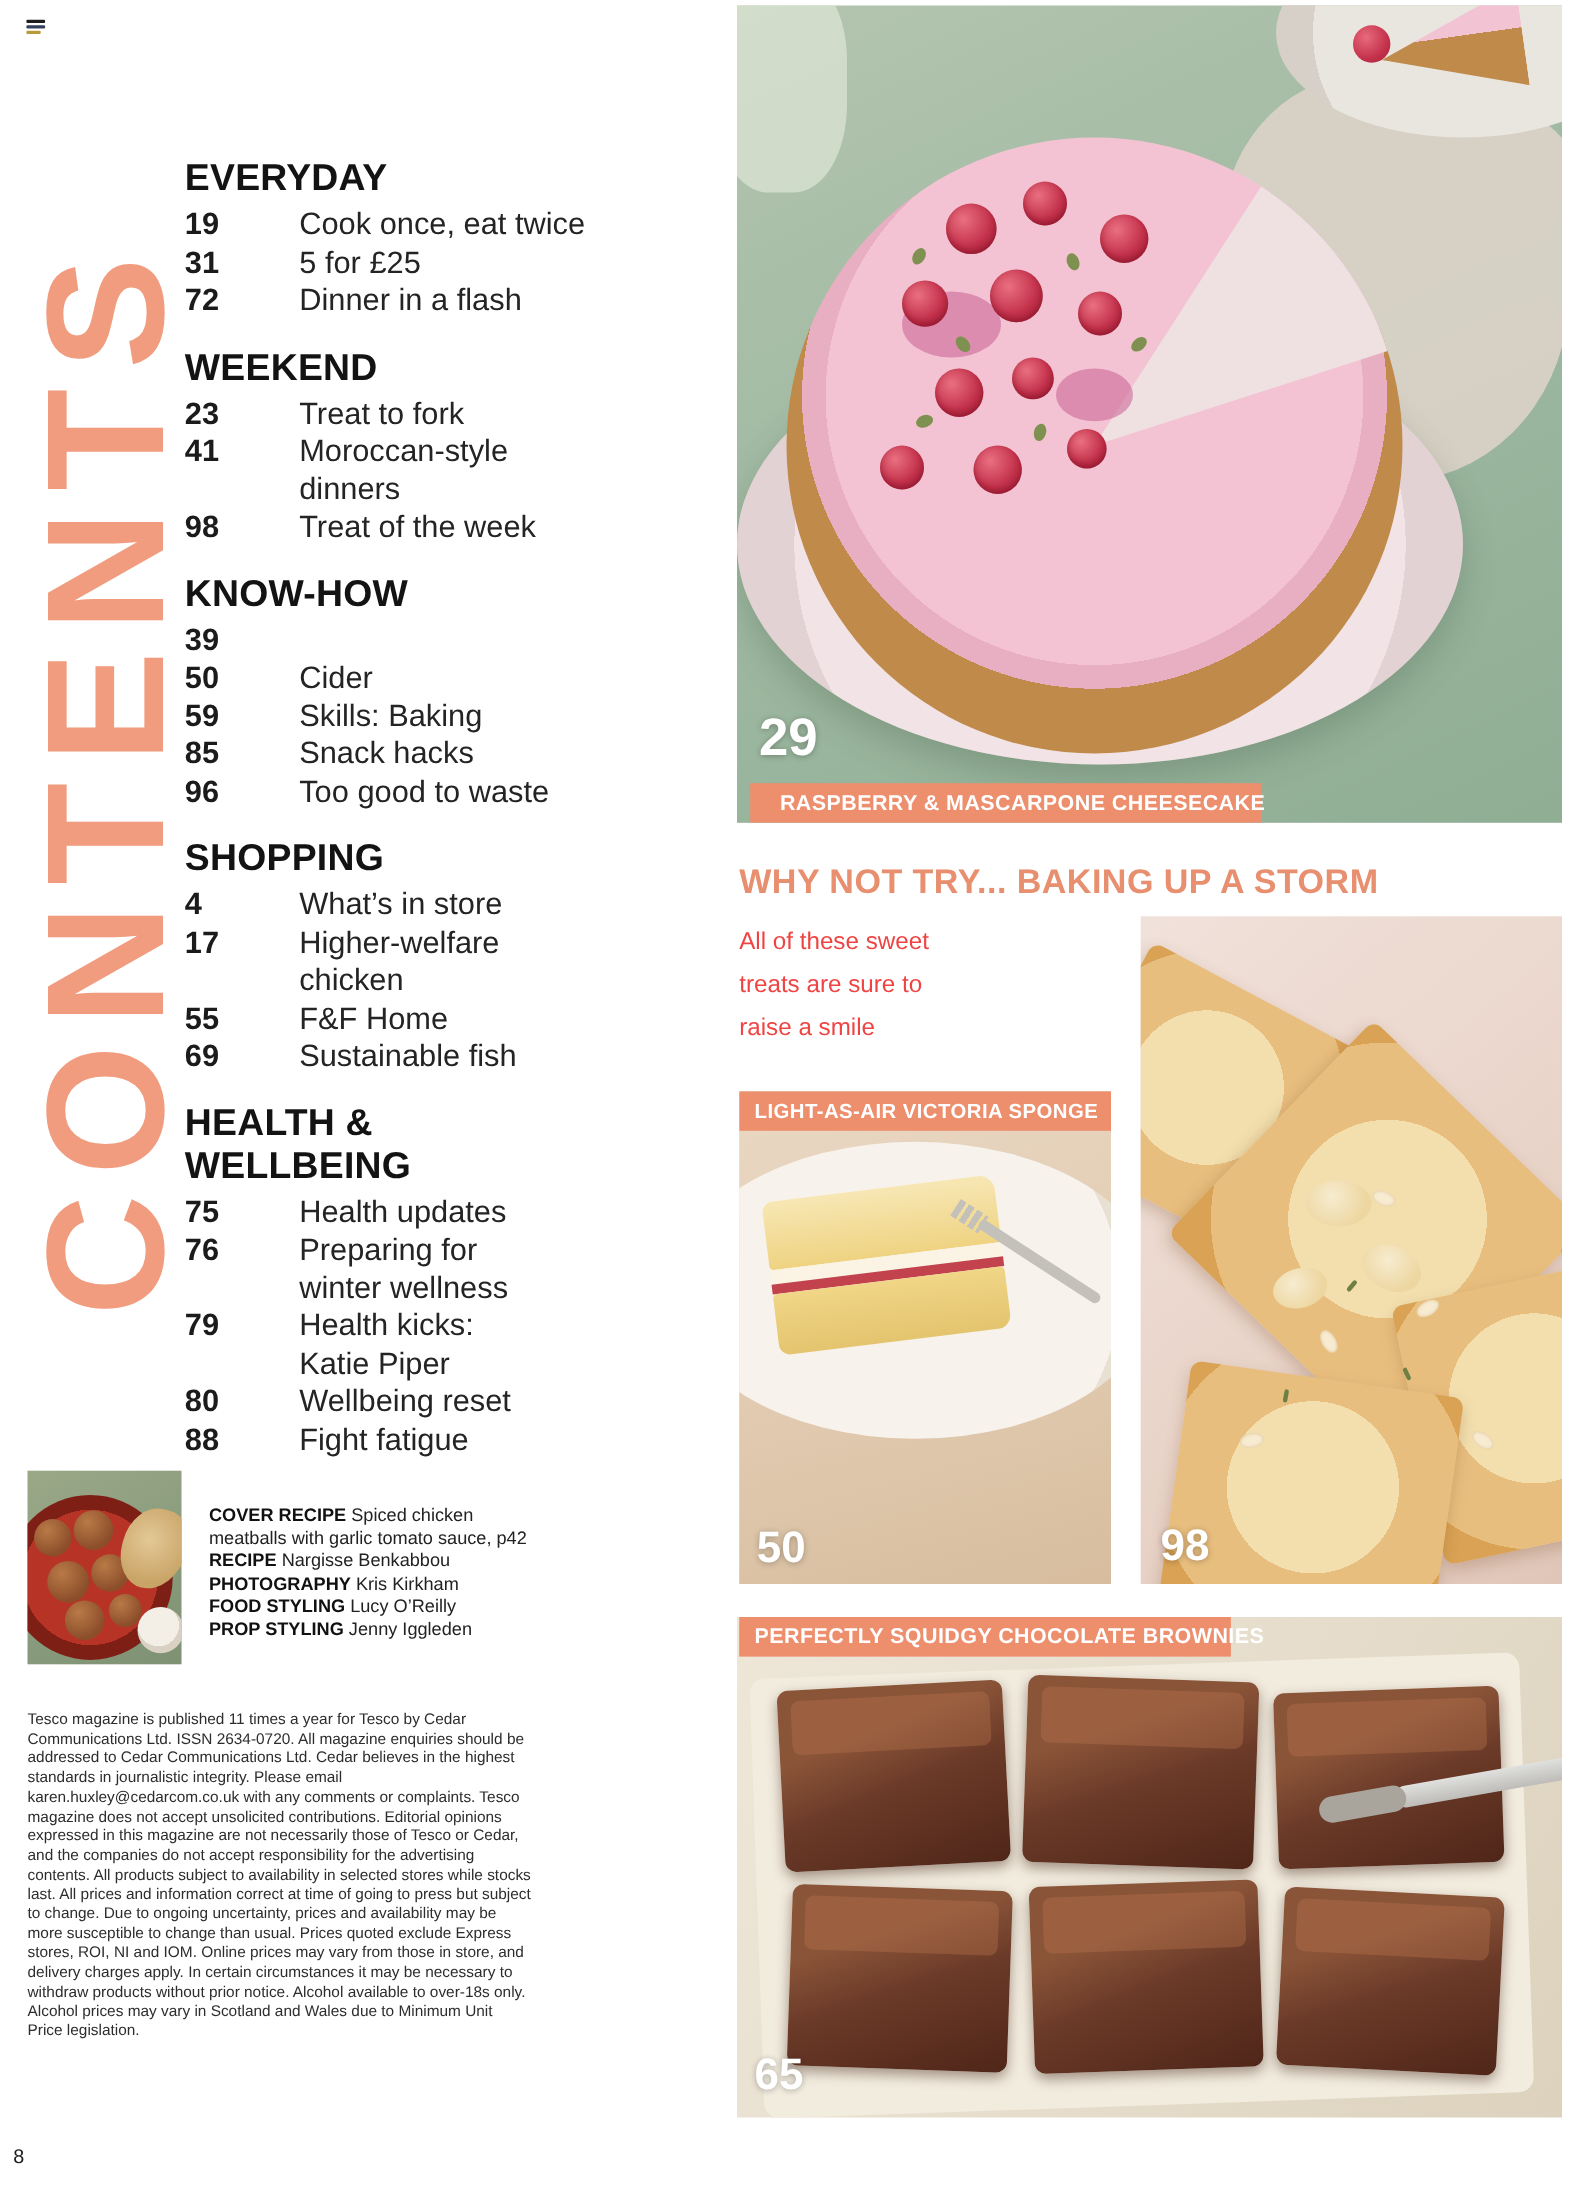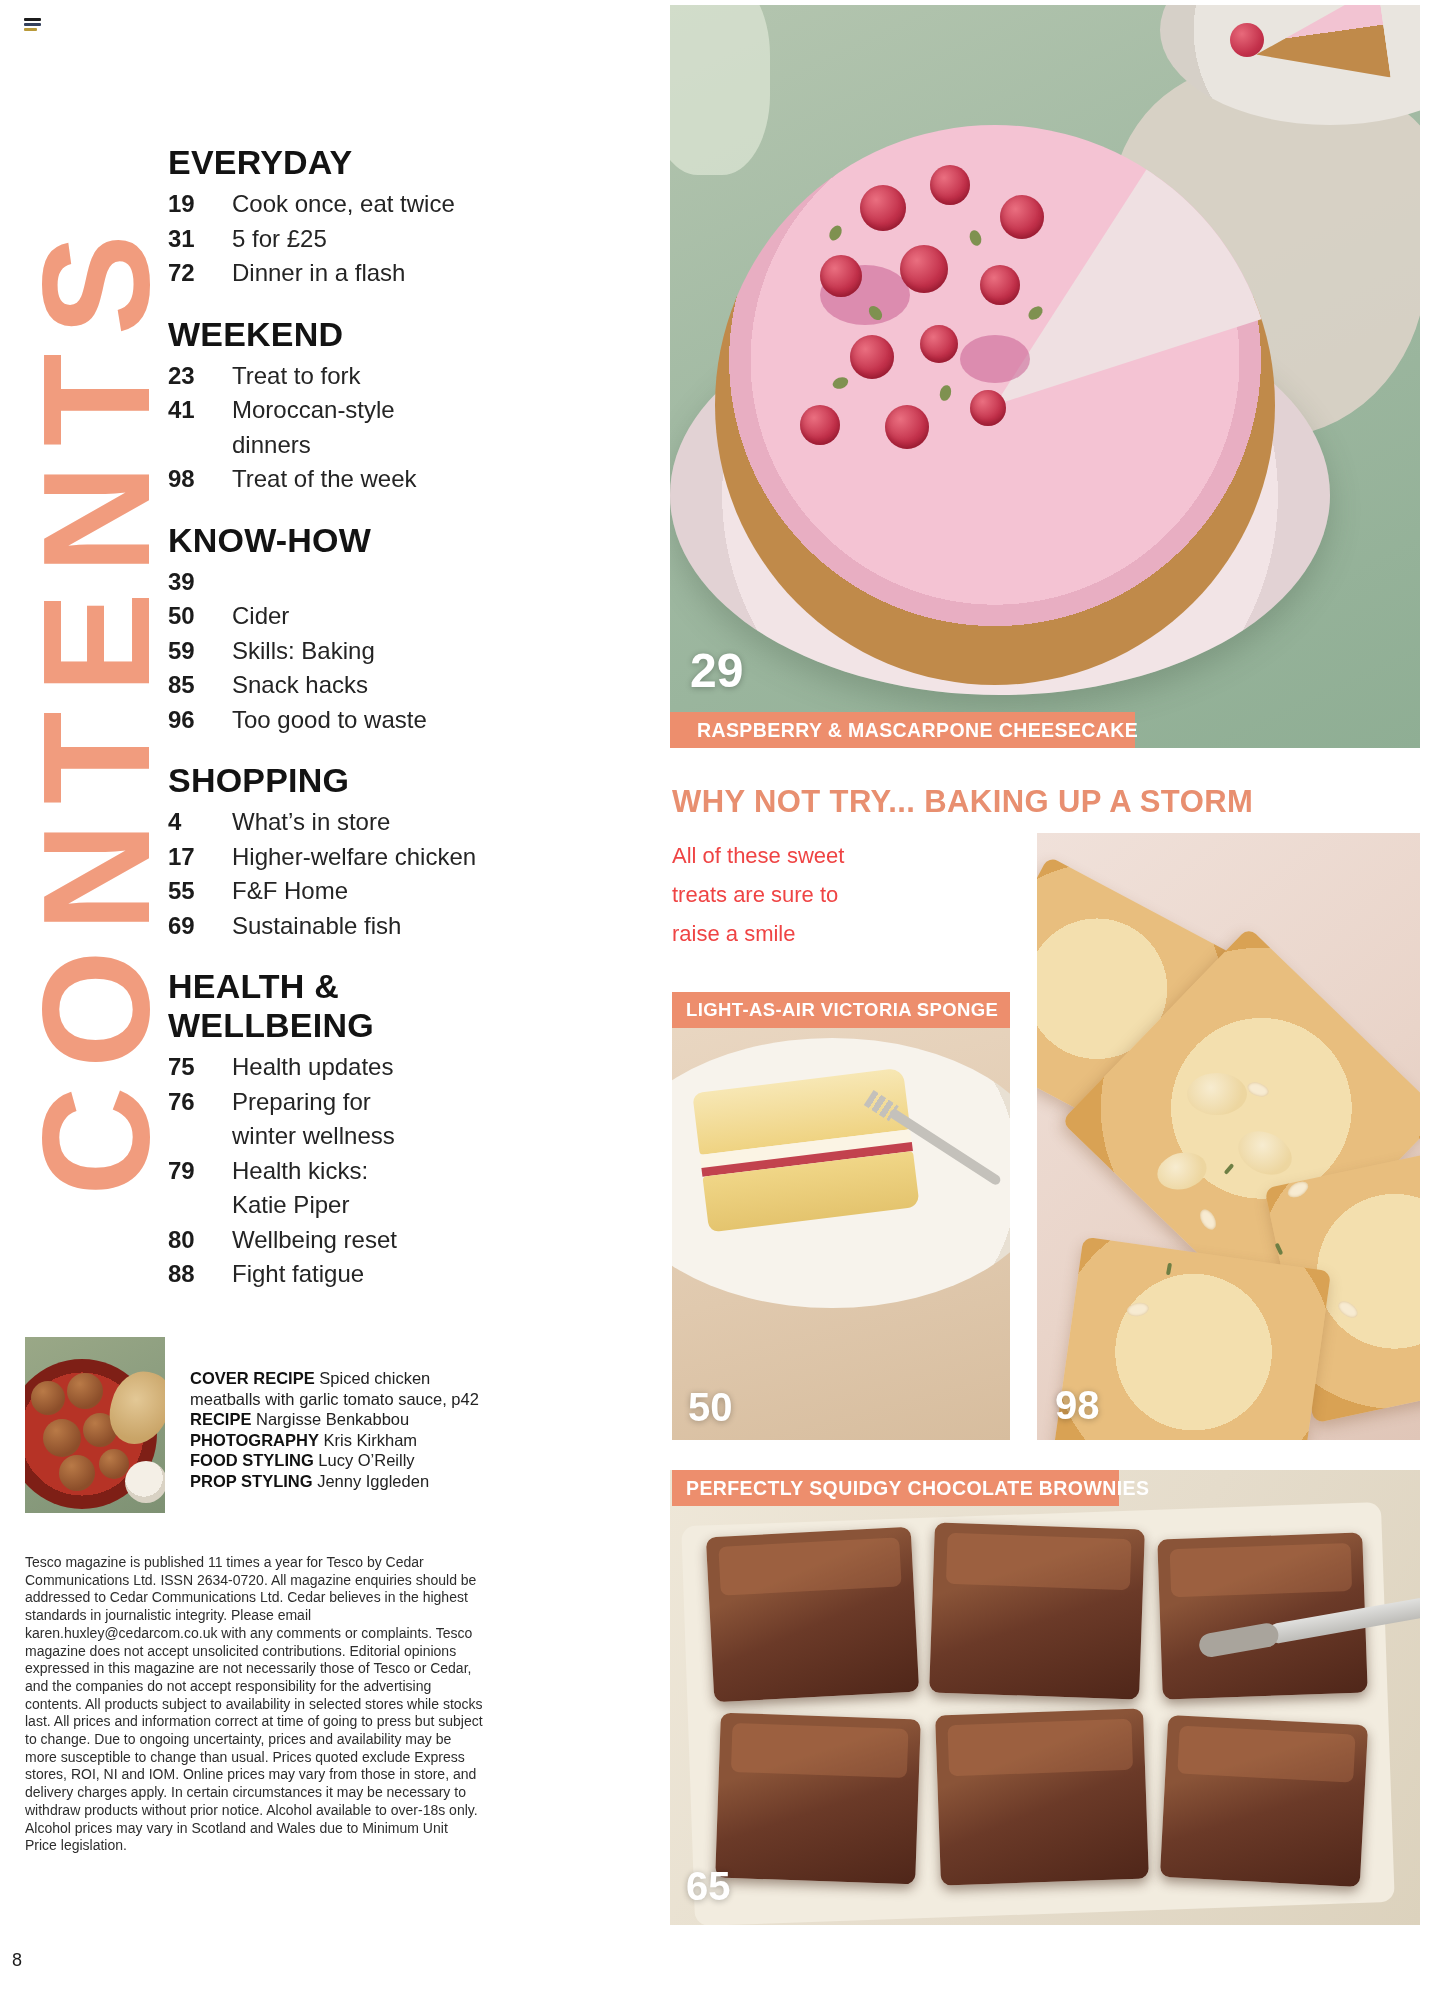--- a/index.html
+++ b/index.html
@@ -15,21 +15,21 @@
 
   
   .contents-word{position:absolute;left:20px;top:1196px;transform-origin:0 0;
     transform:rotate(-90deg);font-size:152px;font-weight:700;letter-spacing:18px;
     color:#f19c7e;white-space:nowrap;line-height:1;}
 
   
   .toc{position:absolute;left:168px;top:143px;width:364px;}
   .toc-section{margin-bottom:24px;}
   .toc-title{font-size:34px;font-weight:700;color:#131313;margin:0 0 5px 0;letter-spacing:.2px;}
-  .toc-row{display:grid;grid-template-columns:64px 1fr;font-size:24px;line-height:34.5px;}
+  .toc-row{display:grid;grid-template-columns:64px 1fr;font-size:28px;line-height:34.5px;gap:40px;}
   .toc-row .num{font-weight:700;color:#1b1b1b;}
   .toc-row .lbl{white-space:pre-line;color:#242424;}
 
   
   .cover-thumb{position:absolute;left:25px;top:1337px;width:140px;height:176px;overflow:hidden;
     background:linear-gradient(150deg,#9aa887,#8a9c7e 55%,#7e9173);}
   .cover-thumb .pan{position:absolute;left:-18px;top:22px;width:150px;height:150px;border-radius:50%;
     background:radial-gradient(circle at 50% 50%,#b63326 0 58%,#7e1f16 58% 72%,#343a36 72% 100%);}
   .cover-thumb .mb{position:absolute;border-radius:50%;
     background:radial-gradient(circle at 35% 30%,#b97a47,#8c4e2a 70%);}
@@ -284,21 +284,21 @@
     <div class="rasp" style="left:130px;top:400px;width:40px;height:40px;"></div>
     <div class="rasp" style="left:215px;top:400px;width:44px;height:44px;"></div>
     <div class="rasp" style="left:300px;top:385px;width:36px;height:36px;"></div>
     <div class="pist" style="left:160px;top:220px;transform:rotate(30deg);"></div>
     <div class="pist" style="left:300px;top:225px;transform:rotate(-20deg);"></div>
     <div class="pist" style="left:360px;top:300px;transform:rotate(50deg);"></div>
     <div class="pist" style="left:200px;top:300px;transform:rotate(-40deg);"></div>
     <div class="pist" style="left:270px;top:380px;transform:rotate(15deg);"></div>
     <div class="pist" style="left:165px;top:370px;transform:rotate(70deg);"></div>
     <div class="photo-num" style="left:20px;bottom:50px;font-size:48px;">29</div>
-    <div class="cap-bar" style="left:0;bottom:0;width:424px;padding-left:27px;">RASPBERRY &amp; MASCARPONE CHEESECAKE</div>
+    <div class="cap-bar" style="left:12px;bottom:0;width:424px;padding-left:27px;">RASPBERRY &amp; MASCARPONE CHEESECAKE</div>
   </div>
 
   <div class="why-heading">WHY NOT TRY... BAKING UP A STORM</div>
   <div class="why-intro">All of these sweet
 treats are sure to
 raise a smile</div>
 
   <div class="photo ph-sponge">
     <div class="sp-plate"></div>
     <div class="sp-slice">

